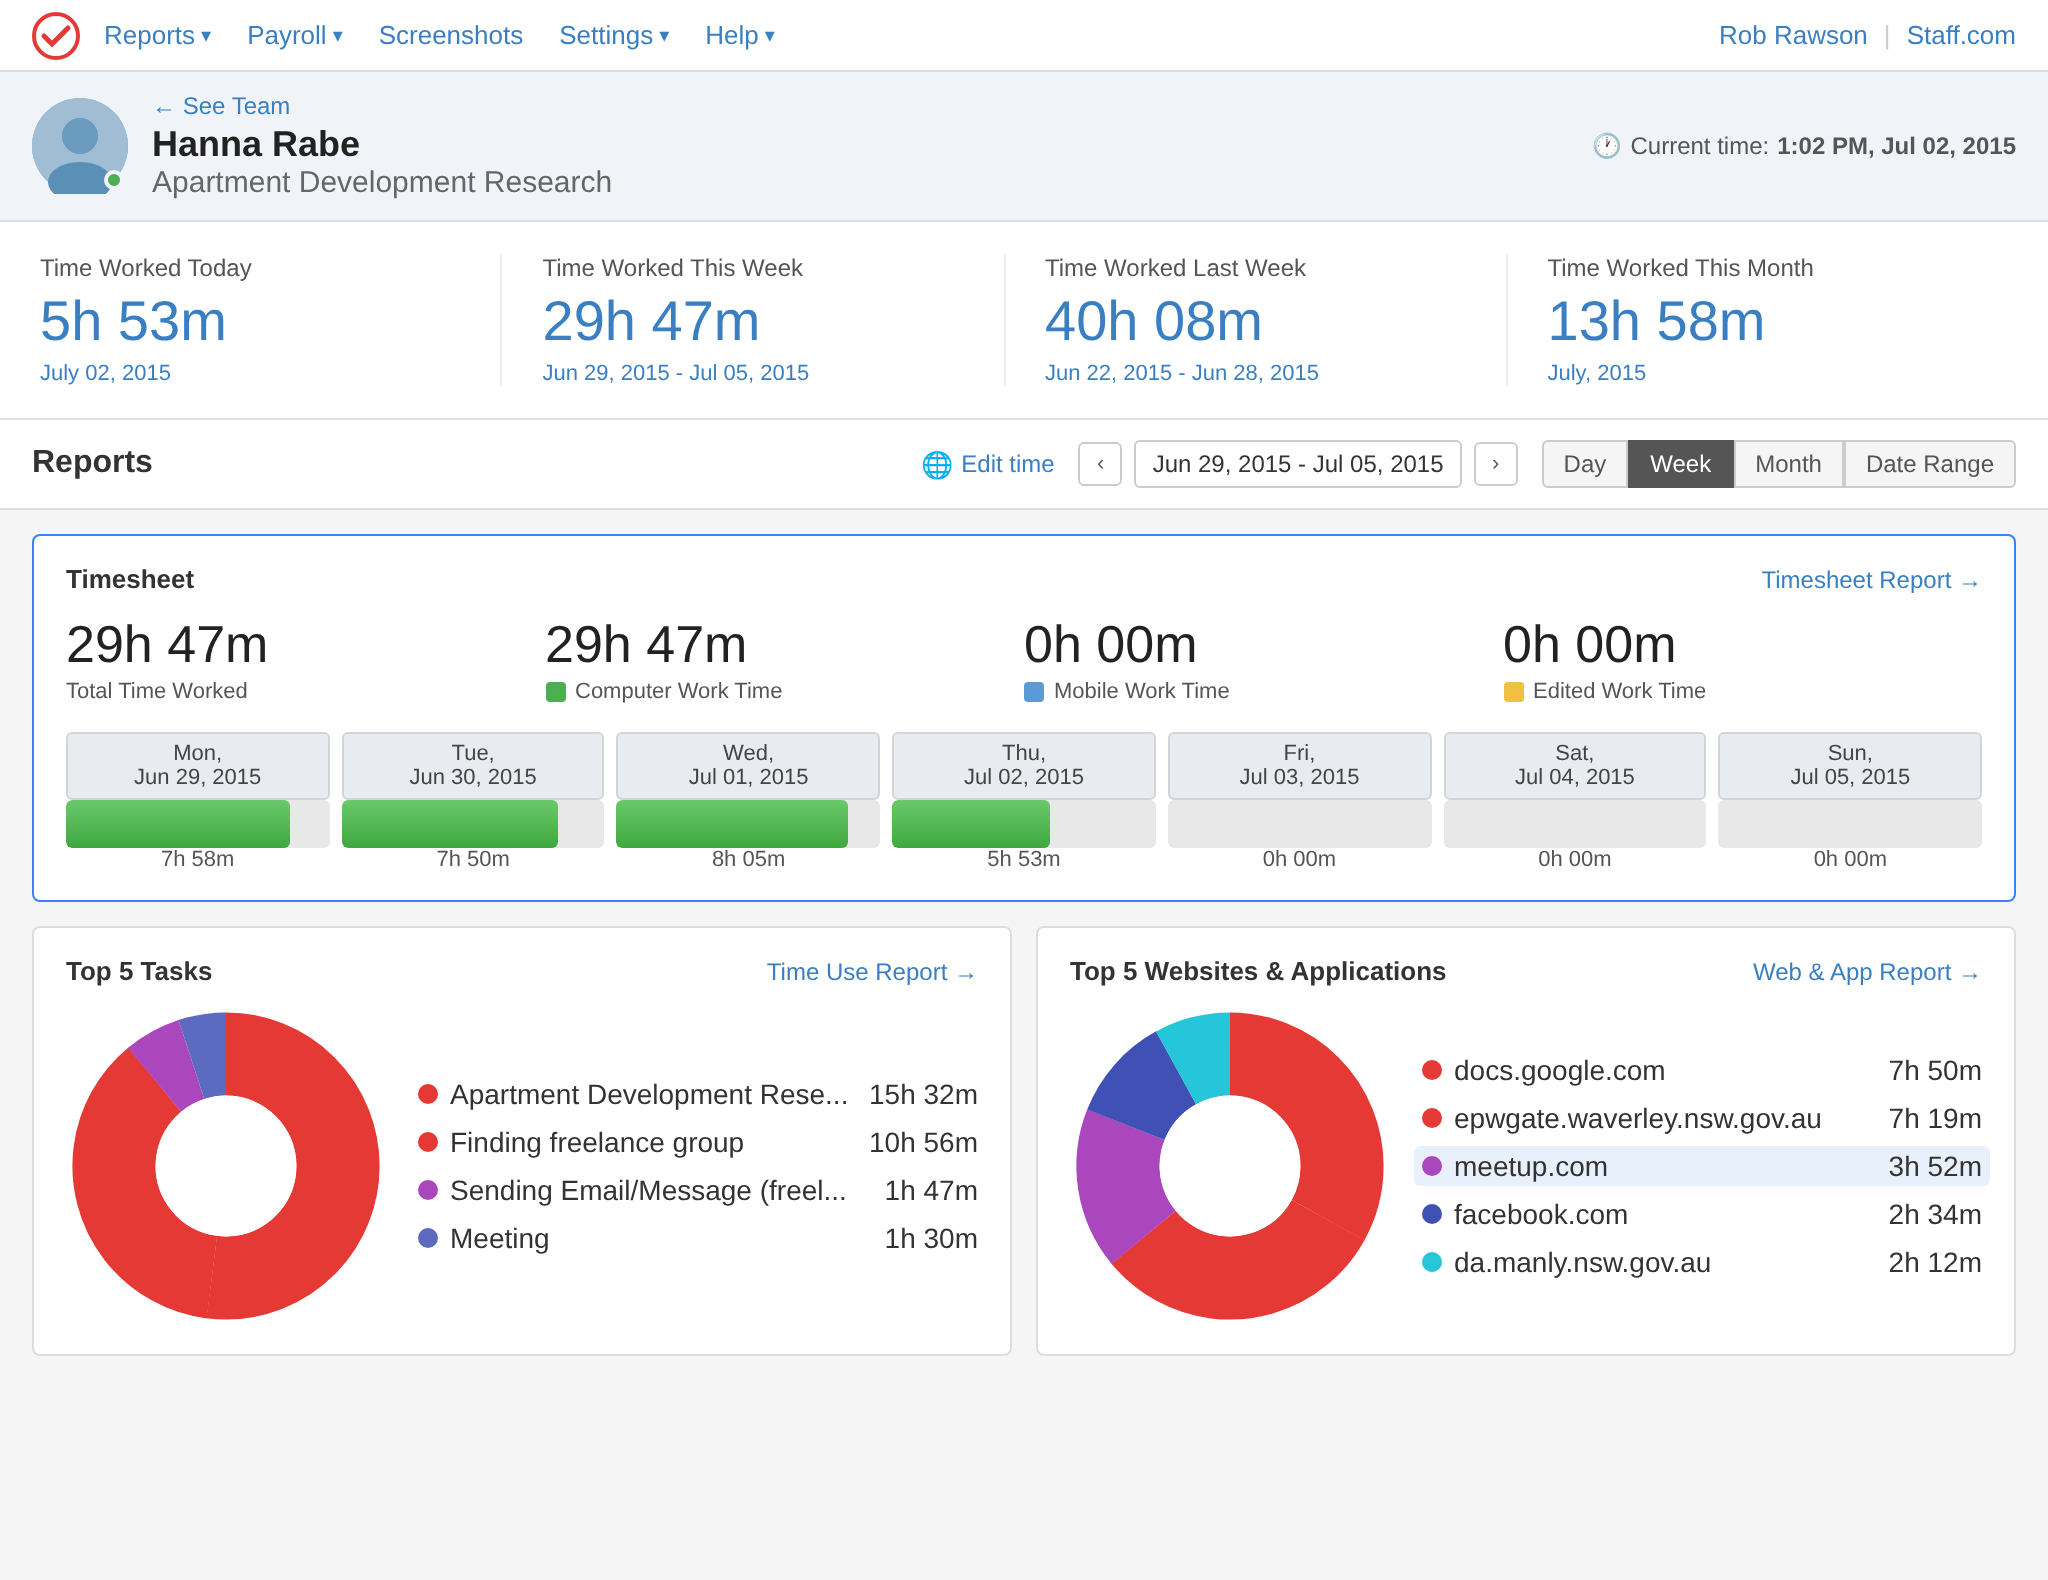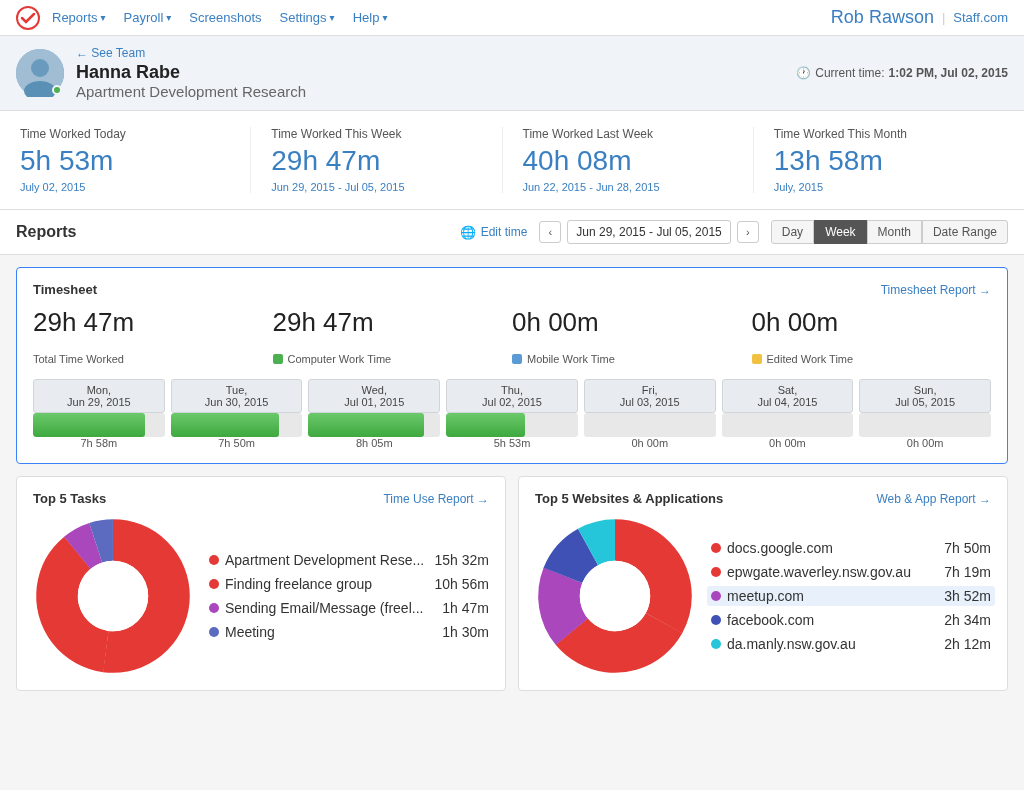--- a/index.html
+++ b/index.html
@@ -4,21 +4,21 @@
   <style>
     * { box-sizing: border-box; margin: 0; padding: 0; }
     body { font-family: -apple-system, BlinkMacSystemFont, 'Segoe UI', Arial, sans-serif; font-size: 13px; background: #f5f5f5; color: #333; }
 
     
     .top-nav { background: #fff; border-bottom: 1px solid #ddd; display: flex; align-items: center; padding: 0 16px; height: 36px; }
     .nav-logo { width: 24px; height: 24px; margin-right: 12px; }
     .nav-links { display: flex; gap: 18px; flex: 1; }
     .nav-link { color: #3a7fc1; font-size: 13px; cursor: pointer; display: flex; align-items: center; gap: 3px; }
     .nav-right { display: flex; align-items: center; gap: 8px; }
-    .nav-user { color: #3a7fc1; font-size: 18px; cursor: pointer; }
+    .nav-user { color: #3a7fc1; font-size: 13px; cursor: pointer; }
     .nav-sep { color: #ccc; }
     .nav-staff { color: #3a7fc1; font-size: 13px; cursor: pointer; }
 
     
     .profile-bar { background: #f0f4f8; border-bottom: 1px solid #ddd; padding: 10px 16px; display: flex; align-items: center; justify-content: space-between; }
     .profile-left { display: flex; align-items: center; gap: 12px; }
     .avatar-wrap { position: relative; }
     .avatar-img { width: 48px; height: 48px; border-radius: 50%; background: linear-gradient(135deg, #7aafd4 40%, #5890bc 100%); display: flex; align-items: center; justify-content: center; }
     .online-dot { position: absolute; bottom: 2px; right: 2px; width: 10px; height: 10px; border-radius: 50%; background: #4caf50; border: 2px solid #f0f4f8; }
     .profile-info { display: flex; flex-direction: column; }
@@ -55,21 +55,21 @@
     .main-content { padding: 12px 16px; display: flex; flex-direction: column; gap: 12px; }
 
     
     .card { background: #fff; border: 1px solid #3b82f6; border-radius: 4px; padding: 14px 16px; }
     .card-header { display: flex; justify-content: space-between; align-items: center; margin-bottom: 10px; }
     .card-title { font-size: 13px; font-weight: 600; color: #333; }
     .card-link { font-size: 12px; color: #3a7fc1; cursor: pointer; }
     .timesheet-stats { display: flex; gap: 0; margin-bottom: 14px; }
     .ts-stat { flex: 1; }
     .ts-value { font-size: 26px; font-weight: 300; color: #222; }
-    .ts-label-row { display: flex; align-items: center; gap: 5px; font-size: 11px; color: #555; margin-top: 15px; }
+    .ts-label-row { display: flex; align-items: center; gap: 5px; font-size: 11px; color: #555; margin-top: 2px; }
     .dot { width: 10px; height: 10px; border-radius: 2px; display: inline-block; }
     .dot-green { background: #4caf50; }
     .dot-blue { background: #5b9bd5; }
     .dot-yellow { background: #f0c040; }
 
     
     .day-table { display: flex; gap: 6px; }
     .day-col { flex: 1; display: flex; flex-direction: column; gap: 0; }
     .day-header { background: #e8ecf0; border: 1px solid #d0d5da; border-radius: 3px; padding: 4px 6px; text-align: center; font-size: 11px; color: #444; font-weight: 500; }
     .day-bar-wrap { height: 24px; background: #e8e8e8; border-radius: 3px; display: flex; align-items: center; overflow: hidden; }

